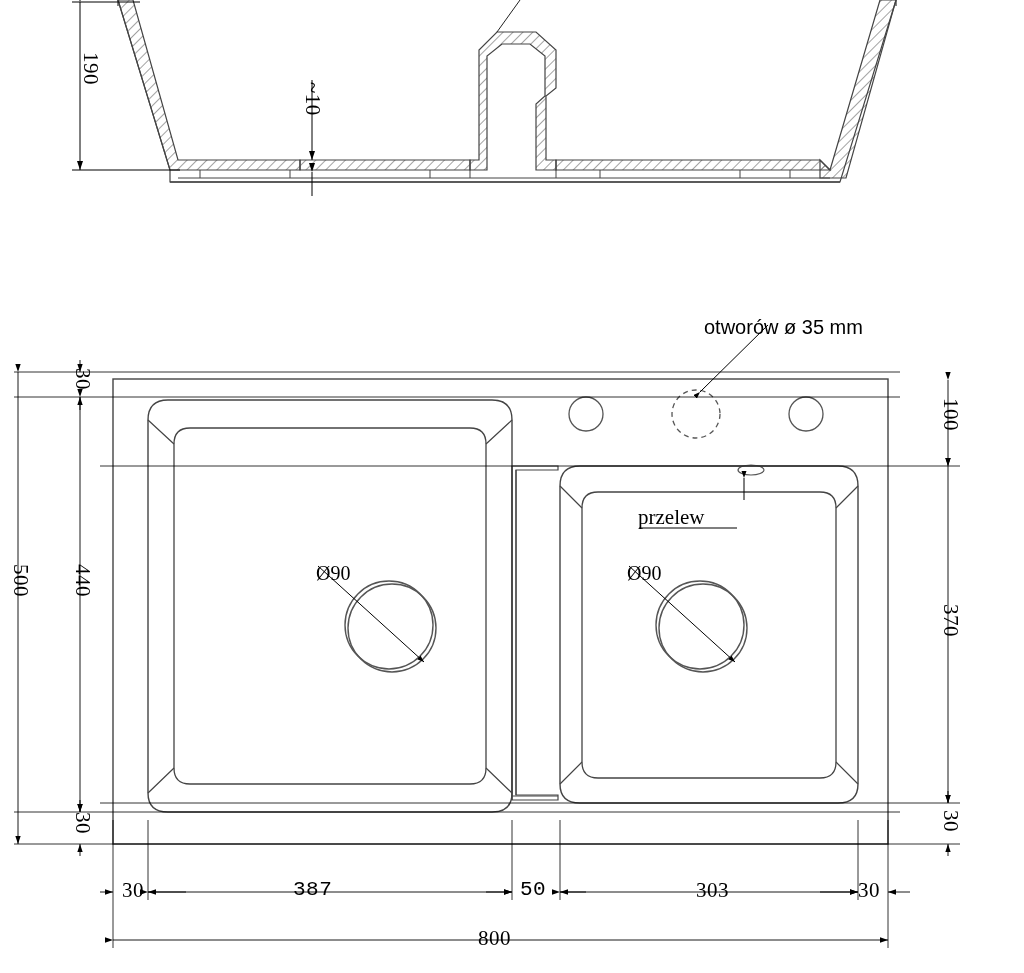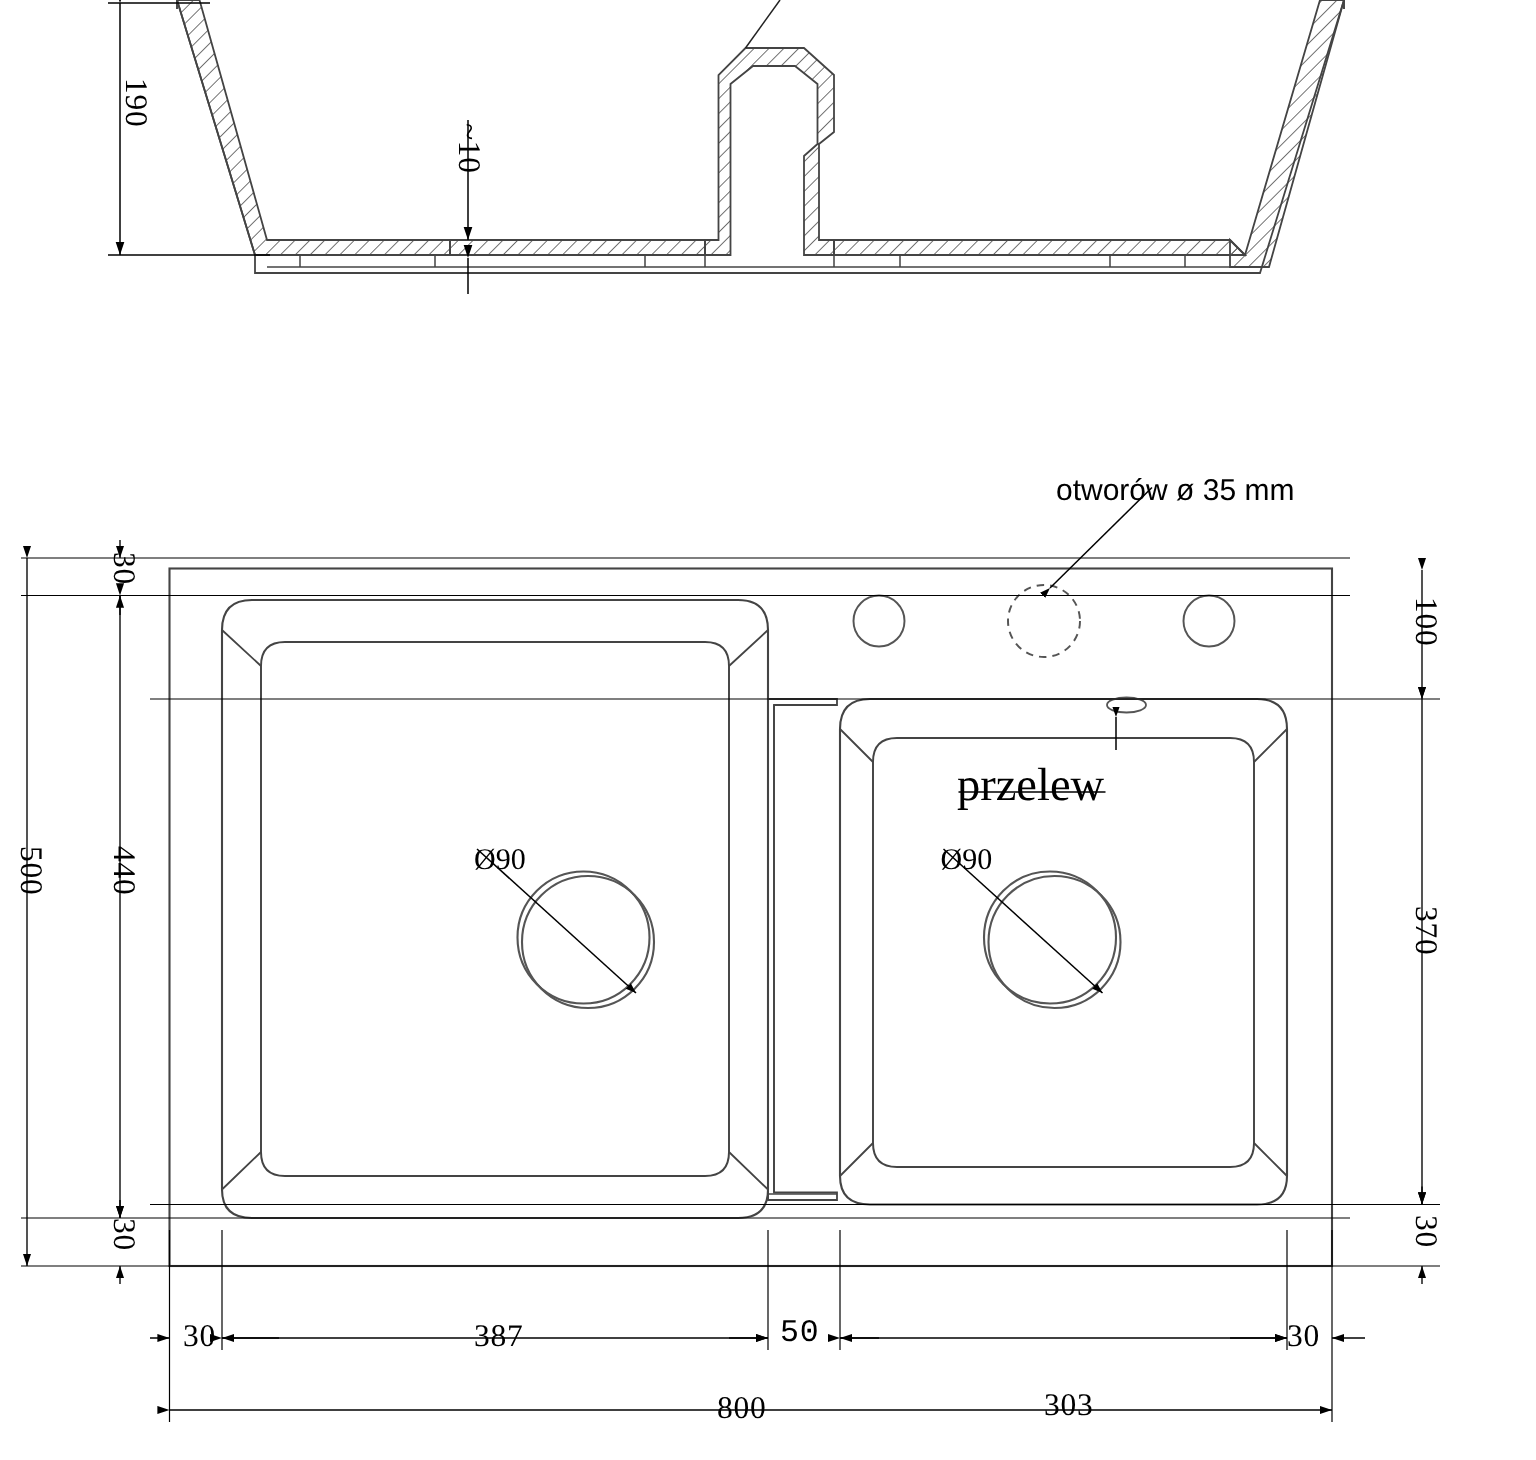--- a/index.html
+++ b/index.html
@@ -164,34 +164,34 @@
 
     <line x1="113" y1="940" x2="888" y2="940" marker-start="url(#arr)" marker-end="url(#arr)"></line>
   </g>
 </svg>
 
 <div class="lbl dim vtxt" style="left:78px;top:52px;">190</div>
 <div class="lbl dim vtxt" style="left:300px;top:82px;">~10</div>
 
 <div class="lbl note" style="left:704px;top:288px;margin-top:26px;">otworów ø 35 mm</div>
 
-<div class="lbl" style="left:638px;top:505px;font-size:31px;">przelew</div>
+<div class="lbl" style="left:638px;top:505px;font-size:21px;">przelew</div>
 
 <div class="lbl" style="left:316px;top:562px;font-size:20px;">Ø90</div>
 <div class="lbl" style="left:627px;top:562px;font-size:20px;">Ø90</div>
 
 <div class="lbl dim vtxt" style="left:70px;top:368px;">30</div>
 <div class="lbl dim vtxt" style="left:70px;top:564px;">440</div>
 <div class="lbl dim vtxt" style="left:70px;top:812px;">30</div>
 <div class="lbl dim vtxt" style="left:8px;top:564px;">500</div>
 
 <div class="lbl dim vtxt" style="left:938px;top:398px;">100</div>
 <div class="lbl dim vtxt" style="left:938px;top:604px;">370</div>
 <div class="lbl dim vtxt" style="left:938px;top:810px;">30</div>
 
 <div class="lbl dim" style="left:122px;top:878px;">30</div>
-<div class="lbl dim" style="left:316px;top:878px;">387</div>
+<div class="lbl dim" style="left:293px;top:878px;font-family:Liberation Mono, monospace;">387</div>
 <div class="lbl dim" style="left:520px;top:878px;font-family:Liberation Mono, monospace;">50</div>
-<div class="lbl dim" style="left:696px;top:924px;">303</div>
+<div class="lbl dim" style="left:696px;top:878px;">303</div>
 <div class="lbl dim" style="left:858px;top:878px;">30</div>
 <div class="lbl dim" style="left:478px;top:926px;">800</div>
 
 </div>
 
 </body></html>

